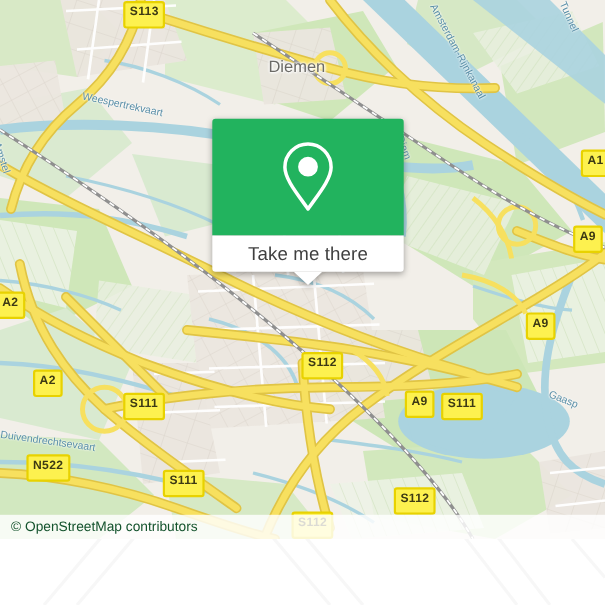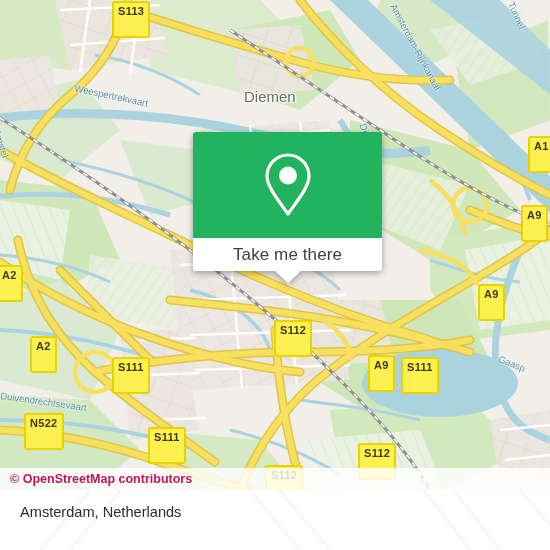--- a/index.html
+++ b/index.html
@@ -19,51 +19,50 @@
     position:absolute;
     background:#fdf14f;
     border:2px solid #e8d200;
     border-radius:3px;
     color:#3d3a14;
     font-size:11px;
     font-weight:bold;
     letter-spacing:.3px;
     line-height:14px;
     height:14px;
-    padding:1px 4px 18px 4px;
+    padding:1px 4px 6px 4px;
     text-align:center;
     white-space:nowrap;
   }
   .place-label{
     position:absolute;
     color:#6b6a66;
     font-size:15px;
     white-space:nowrap;
     text-shadow:0 0 3px #fff,0 0 3px #fff,0 0 2px #fff,1px 1px 2px #fff;
-    margin-top:36px;
   }
   .water-label{
     position:absolute;
     color:#5a8fa8;
     font-size:9.5px;
     white-space:nowrap;
     text-shadow:0 0 2px #fff,0 0 2px #fff;
   }
 
   
   .attrib{
     position:absolute;left:0;bottom:0;width:550px;height:22px;
     background:rgba(255,255,255,.82);
     display:flex;align-items:center;
   }
-  .attrib span{font-size:12.5px;color:#be185d;padding-left:10px;font-weight:bold;}
+  .attrib span{font-size:12.5px;color:#14532d;padding-left:10px;}
 
   
   .card{
-    position:absolute;left:193px;top:132px;width:189px;
+    position:absolute;left:193px;top:108px;width:174px;
     filter:drop-shadow(0 2px 3px rgba(0,0,0,.35));
   }
   .card-top{
     height:106px;background:#22b35e;border-radius:3px 3px 0 0;
     display:flex;align-items:center;justify-content:center;
   }
   .card-bottom{
     height:33px;background:#ffffff;border-radius:0 0 3px 3px;
     display:flex;align-items:center;justify-content:center;position:relative;
   }
@@ -302,18 +301,17 @@
 
   <div class="footer">
     <svg class="footer-wm" width="550" height="60" viewBox="0 0 550 60">
       <g stroke="#f0f0f0" stroke-width="3" fill="none">
         <path d="M40,60 L95,-5 M70,60 L125,-5 M245,-5 L300,60 M275,-5 L330,60
                  M420,-5 L470,60 M450,-5 L500,60 M520,0 L550,35"></path>
       </g>
     </svg>
 
     <div class="addr">
-      <div>Amsterdam, Netherlands</div>
     </div>
 
   </div>
 
 </div>
 
 </body></html>

